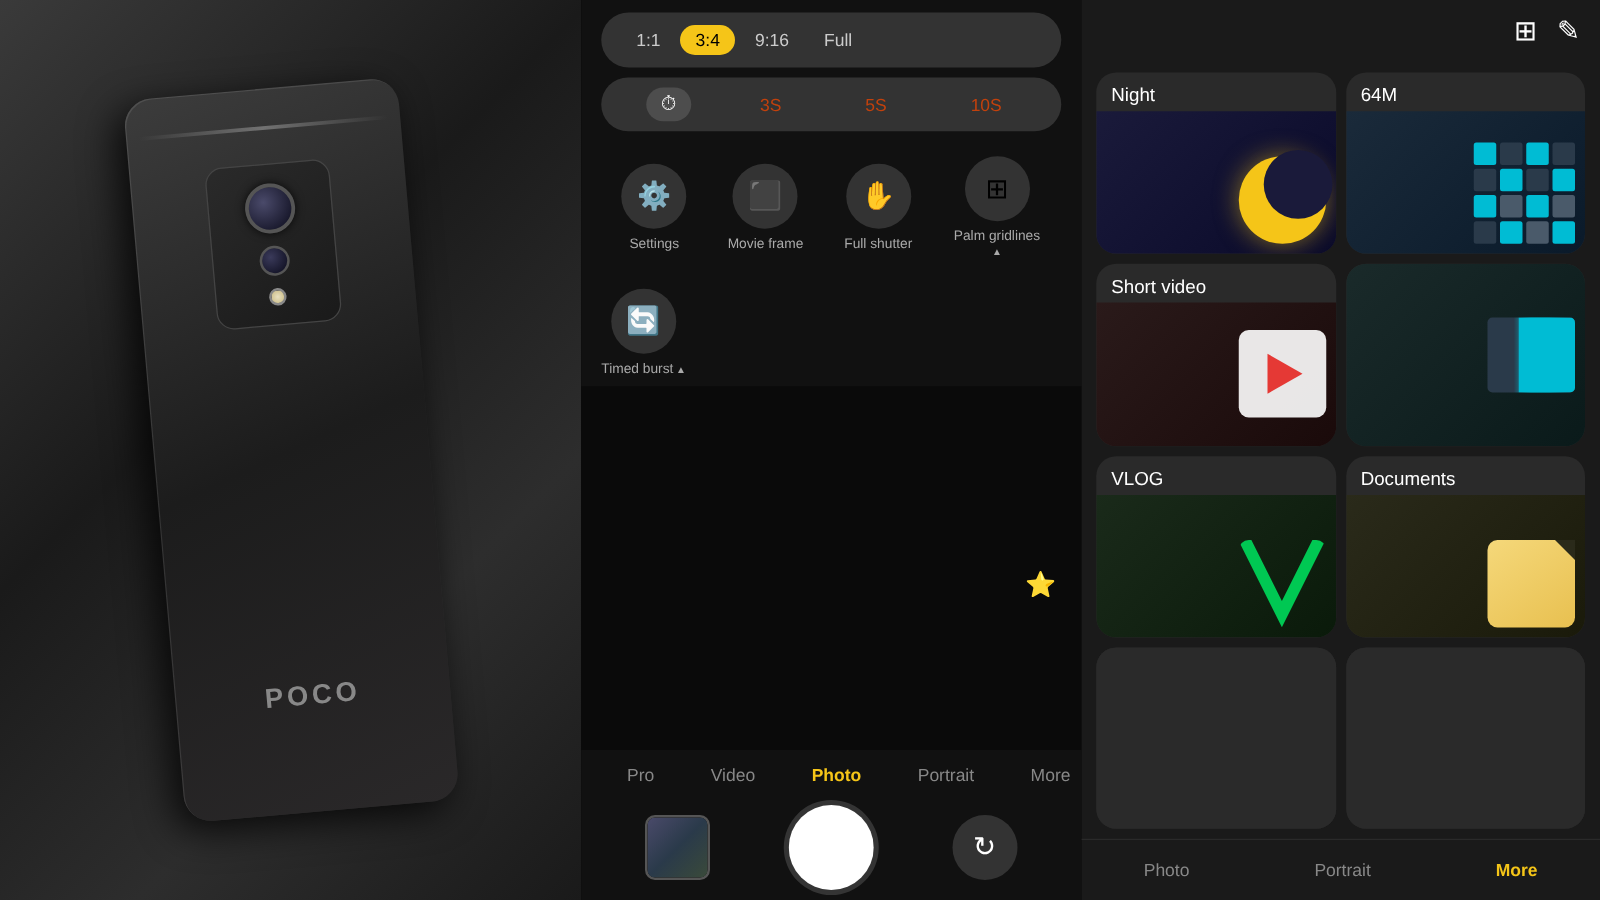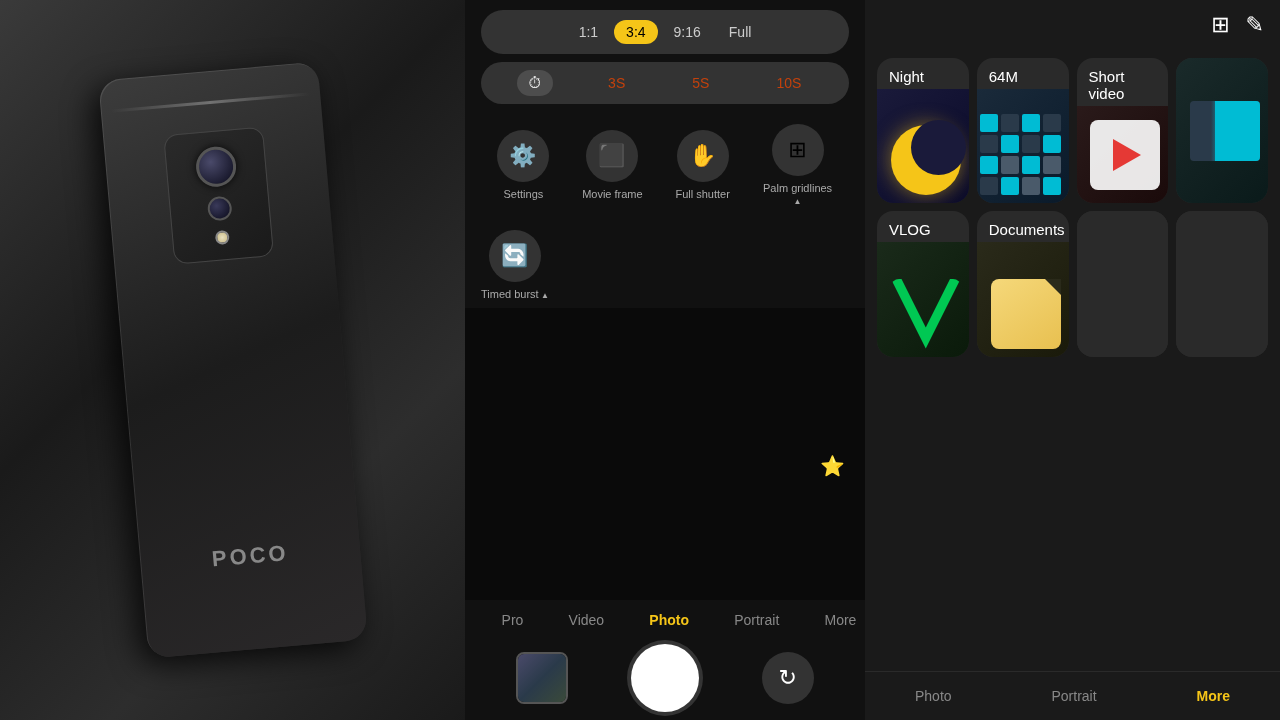--- a/index.html
+++ b/index.html
@@ -107,21 +107,21 @@
       flex-shrink: 0;
       position: relative;
       display: flex;
       flex-direction: column;
     }
 
     
     .aspect-bar {
       display: flex;
       align-items: center;
-      justify-content: center;
+      justify-content: flex-start;
       padding: 10px 16px;
       margin: 10px 16px 0;
       background: rgba(60,60,60,0.8);
       border-radius: 30px;
       gap: 4px;
     }
     .aspect-option {
       color: #ccc;
       font-size: 14px;
       font-weight: 500;
@@ -312,21 +312,21 @@
       gap: 16px;
     }
     .header-icon {
       font-size: 22px;
       color: #fff;
       cursor: pointer;
     }
     .mode-grid {
       flex: 1;
       display: grid;
-      grid-template-columns: 1fr 1fr 1fr 1fr;
+      grid-template-columns: 1fr 1fr;
       grid-template-rows: repeat(4, 1fr);
       gap: 8px;
       padding: 8px 12px;
       overflow: hidden;
     }
     .mode-card {
       background: #2a2a2a;
       border-radius: 16px;
       position: relative;
       overflow: hidden;

